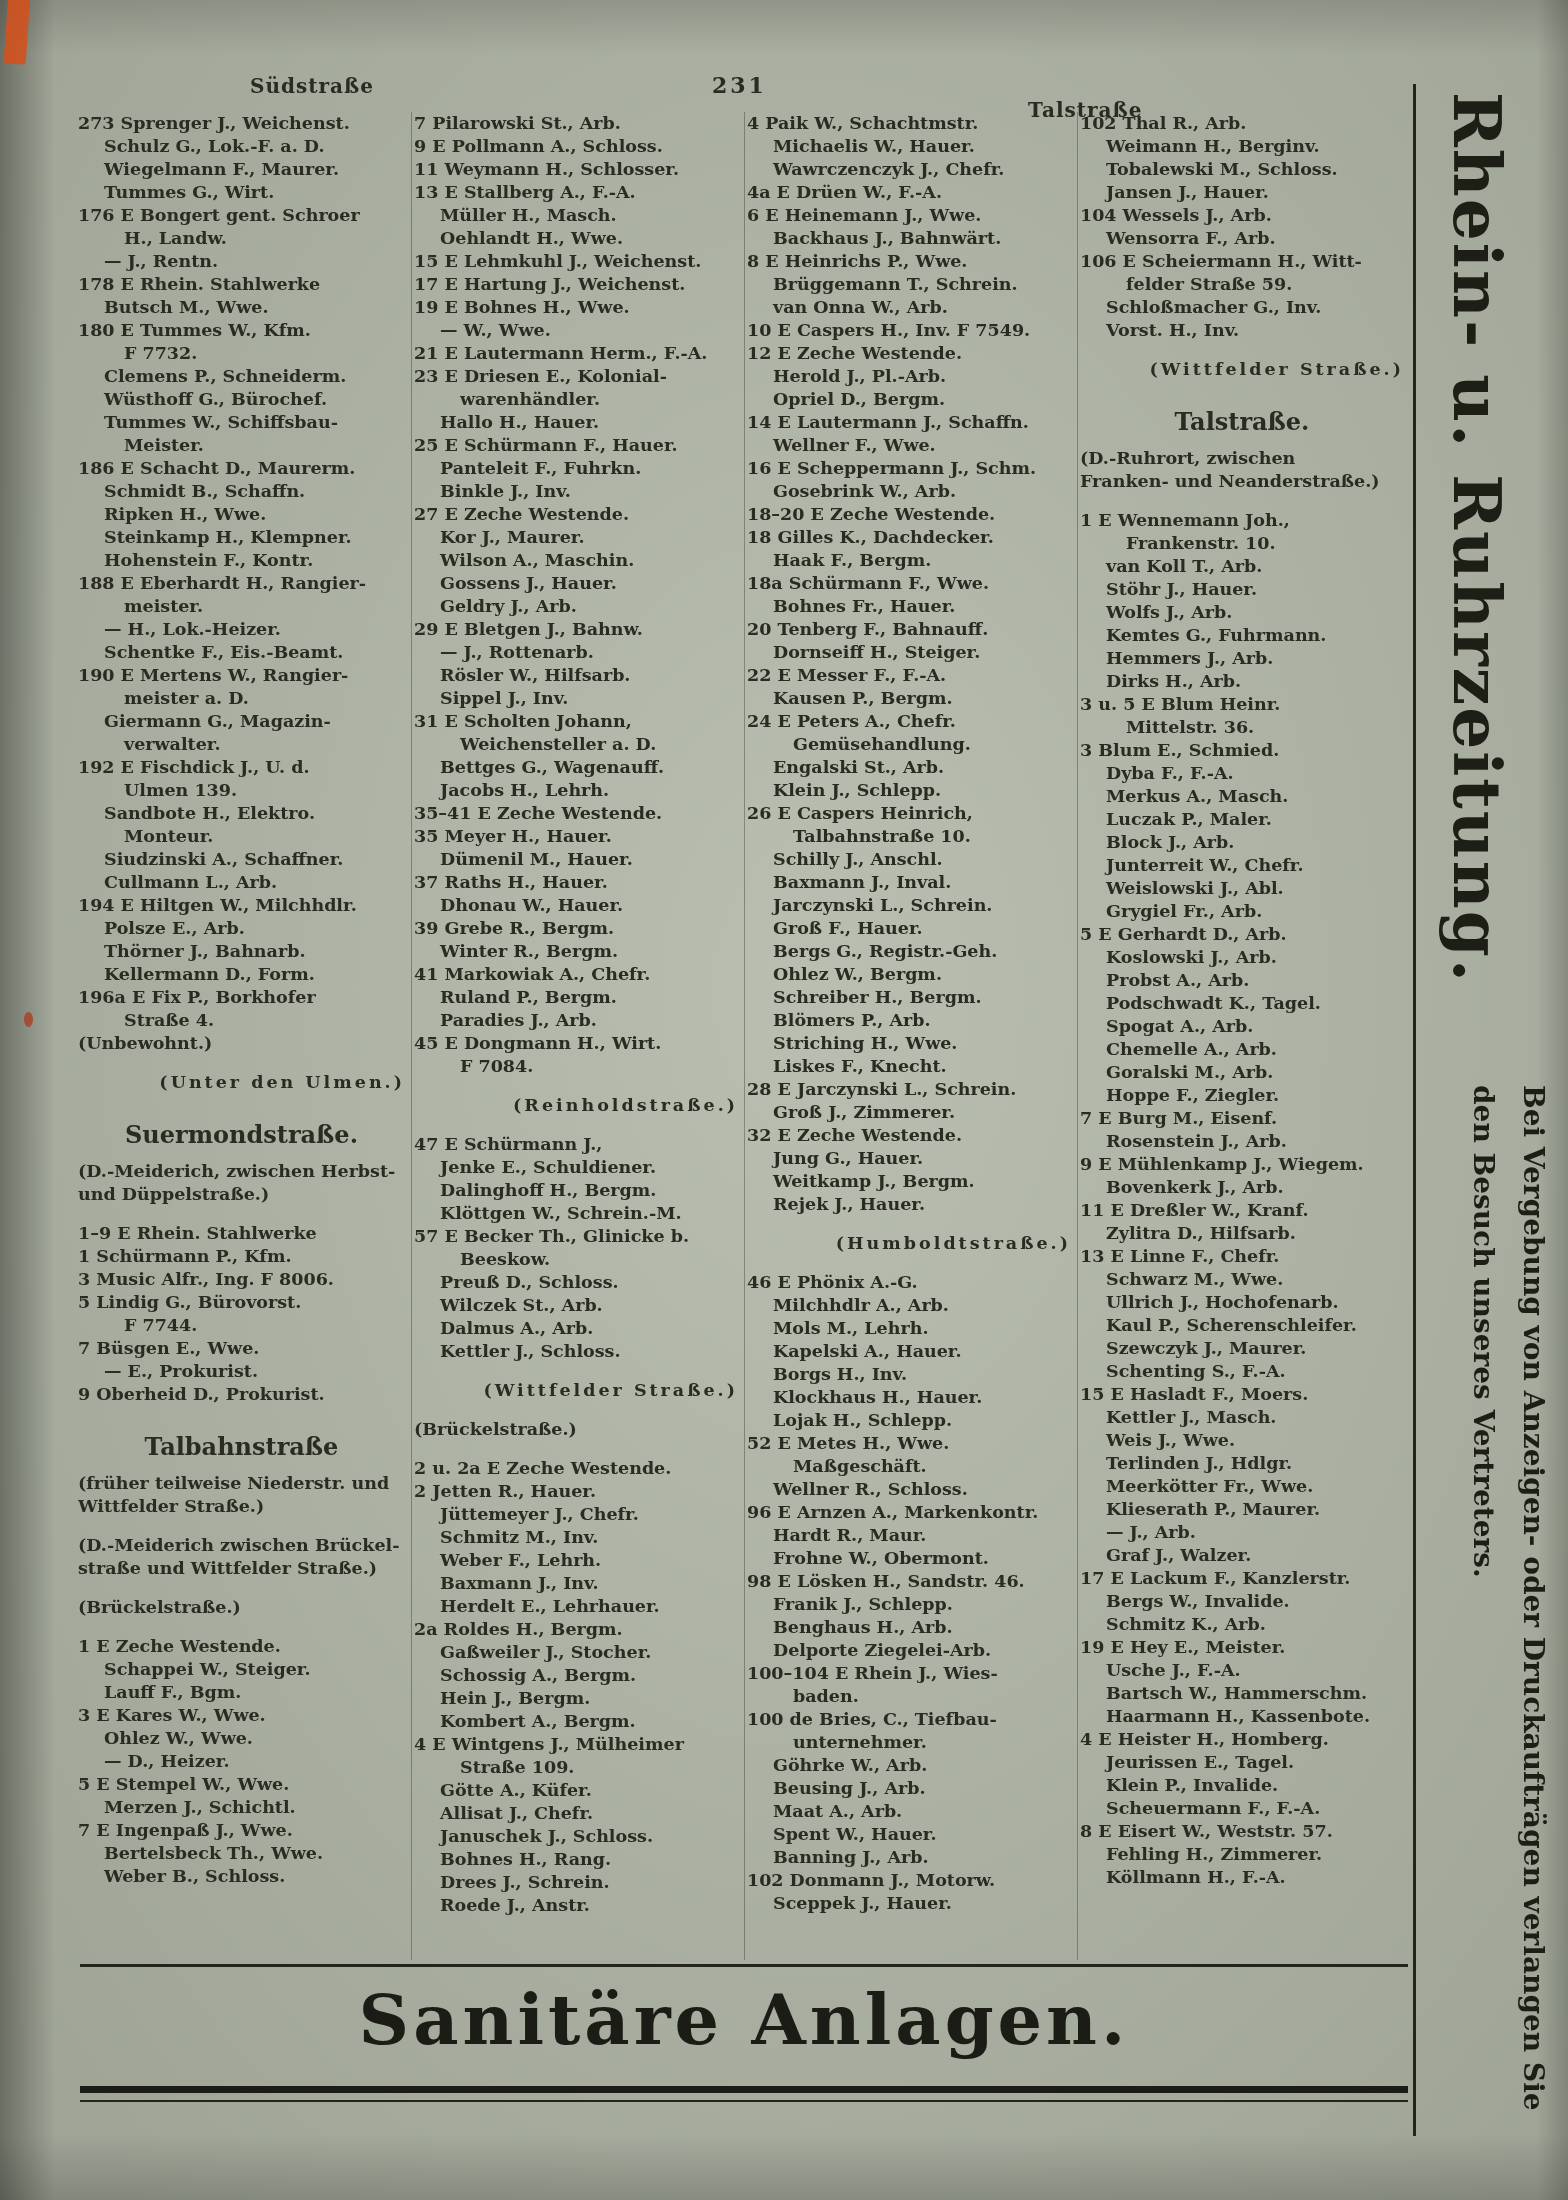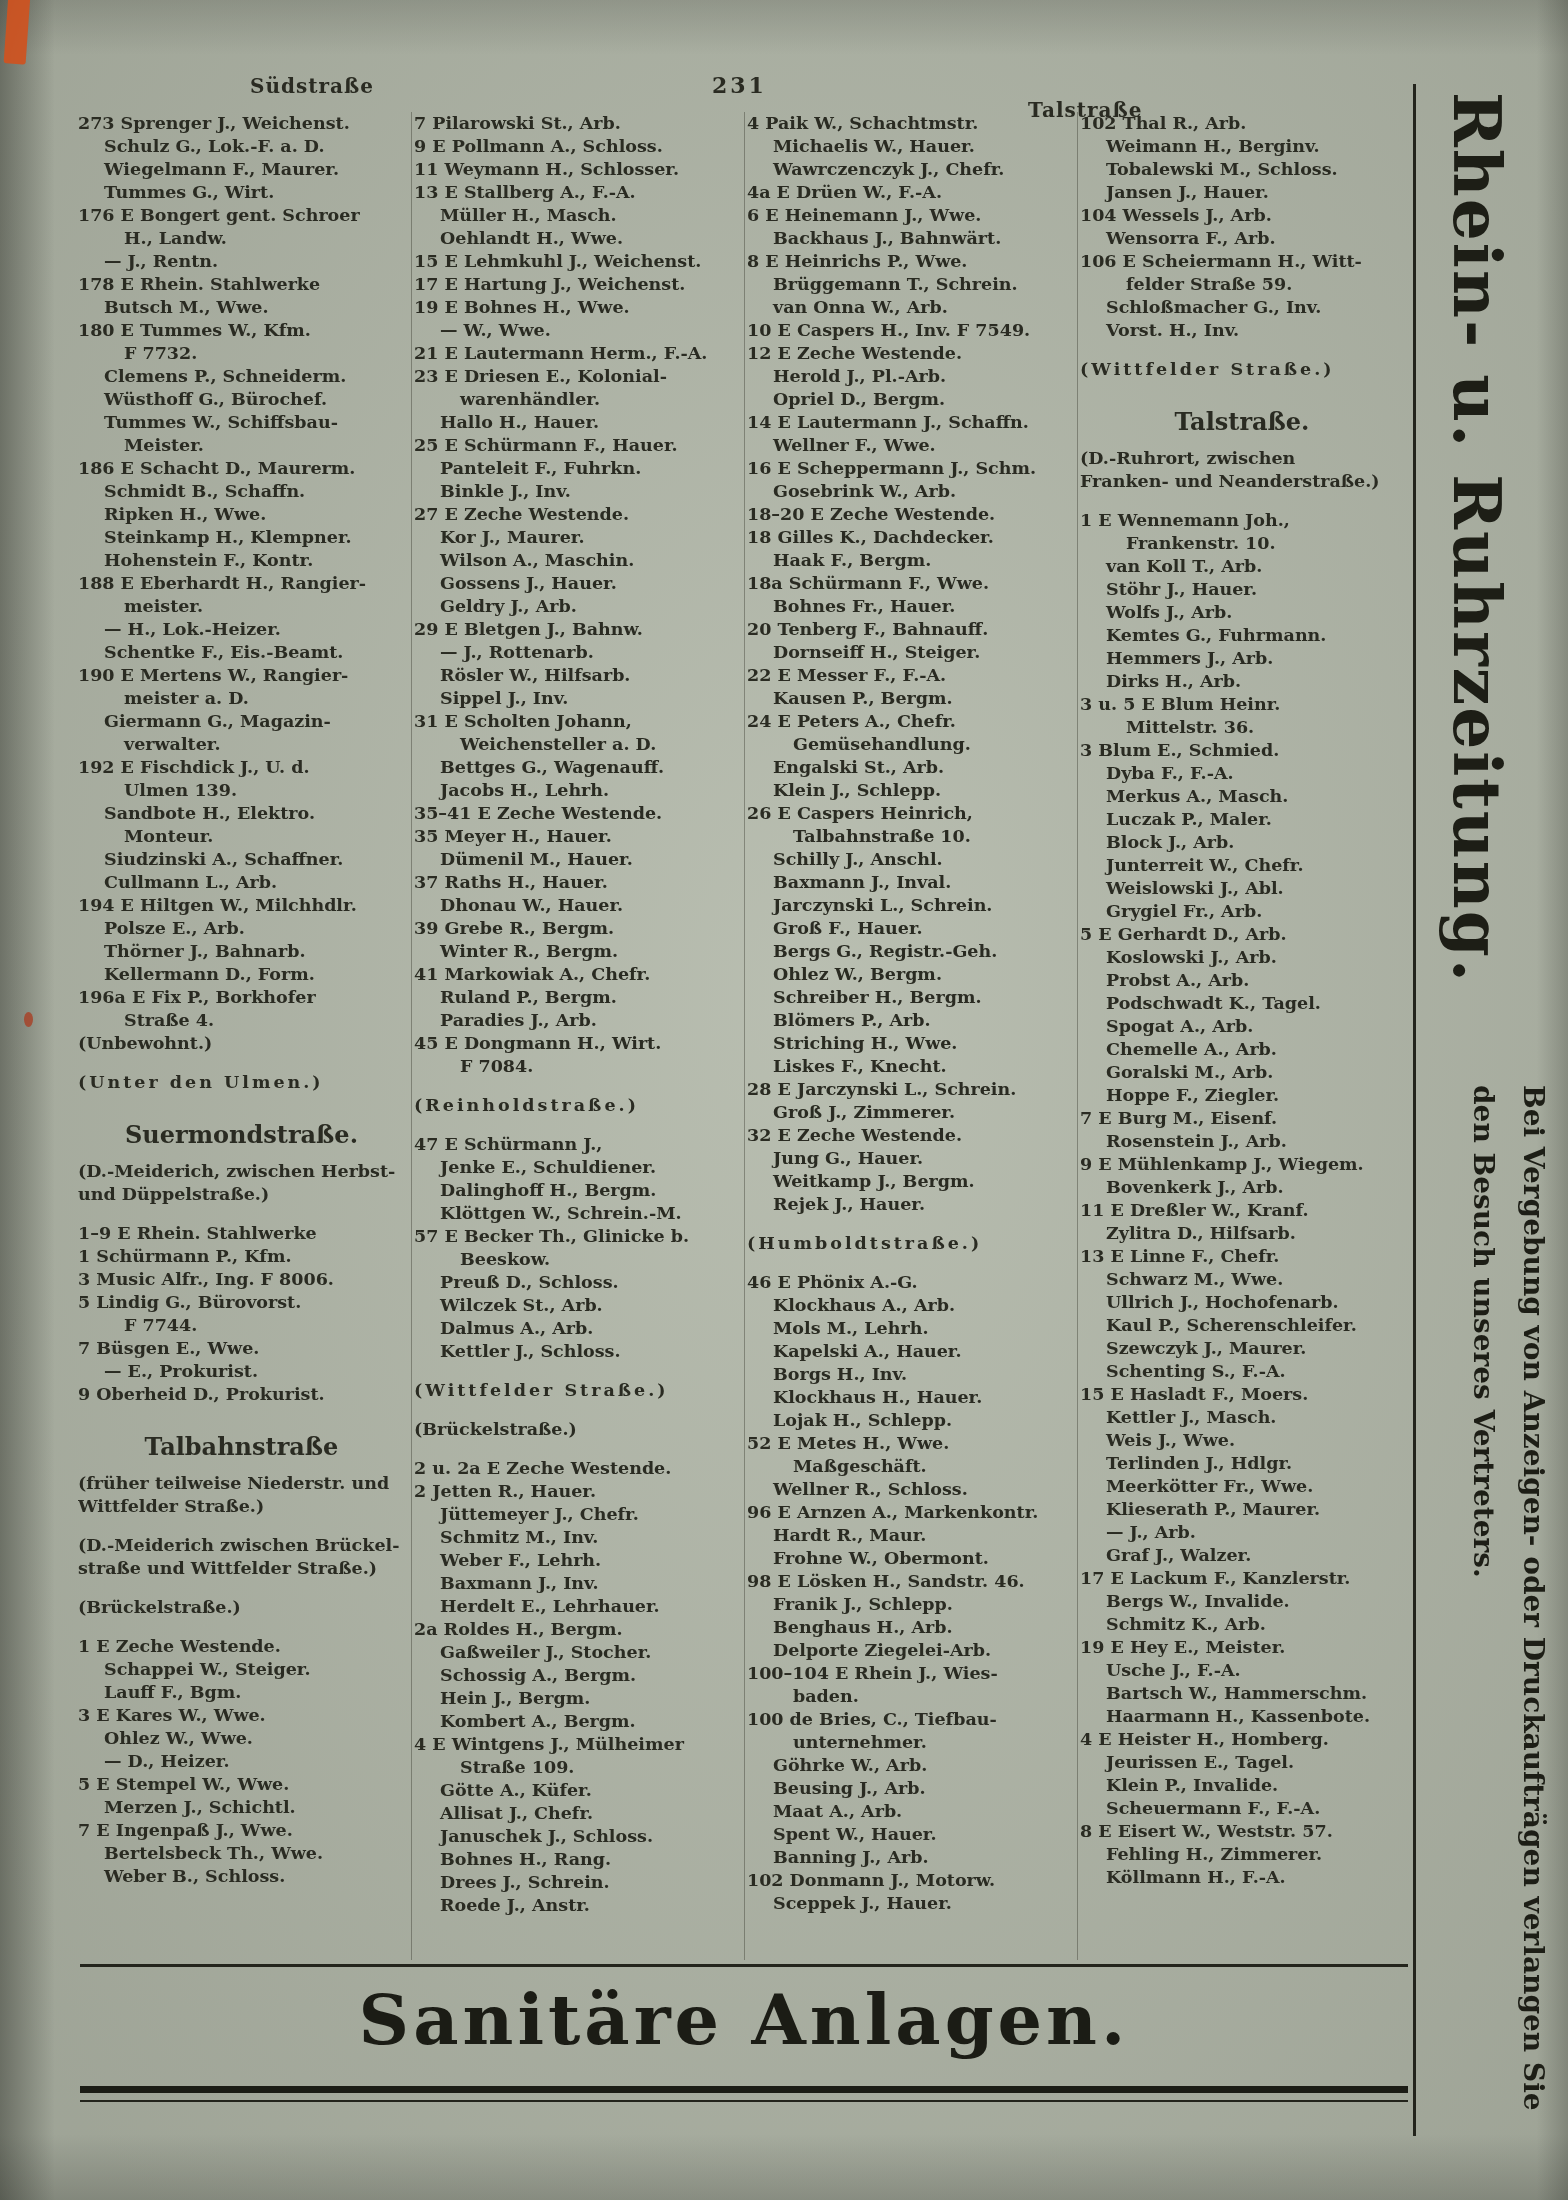--- a/index.html
+++ b/index.html
@@ -51,21 +51,21 @@
     border-left:1px solid rgba(48,48,38,.38);
     padding-left:2px;
   }
   .ln{
     font-size:17.5px;line-height:23px;white-space:nowrap;font-weight:600;
   }
   .s-n{padding-left:0;}
   .s-i{padding-left:26px;}
   .s-w{padding-left:46px;}
   .s-c{padding-left:0;}
-  .s-cw{text-align:left;padding-left:0;letter-spacing:3px;}
+  .s-cw{text-align:right;padding-left:0;letter-spacing:3px;}
   .s-h{text-align:center;font-weight:bold;font-size:24px;line-height:34px;padding:8px 0;}
   .s-b{height:16px;}
   .side-rule{
     position:absolute;left:1413px;top:84px;width:3px;height:2052px;background:var(--rule);
   }
   .ad-title{
     position:absolute;top:92px;left:1438px;height:1010px;
     writing-mode:vertical-rl;white-space:nowrap;
     font-size:66px;font-weight:bold;letter-spacing:2px;color:#1d1e16;
   }
@@ -308,21 +308,21 @@
         <div class="ln s-n">28 E Jarczynski L., Schrein.</div>
         <div class="ln s-i">Groß J., Zimmerer.</div>
         <div class="ln s-n">32 E Zeche Westende.</div>
         <div class="ln s-i">Jung G., Hauer.</div>
         <div class="ln s-i">Weitkamp J., Bergm.</div>
         <div class="ln s-i">Rejek J., Hauer.</div>
         <div class="ln s-b"></div>
         <div class="ln s-cw">(Humboldtstraße.)</div>
         <div class="ln s-b"></div>
         <div class="ln s-n">46 E Phönix A.-G.</div>
-        <div class="ln s-i">Klockhaus A., Arb.</div>
+        <div class="ln s-i">Milchhdlr A., Arb.</div>
         <div class="ln s-i">Mols M., Lehrh.</div>
         <div class="ln s-i">Kapelski A., Hauer.</div>
         <div class="ln s-i">Borgs H., Inv.</div>
         <div class="ln s-i">Klockhaus H., Hauer.</div>
         <div class="ln s-i">Lojak H., Schlepp.</div>
         <div class="ln s-n">52 E Metes H., Wwe.</div>
         <div class="ln s-w">Maßgeschäft.</div>
         <div class="ln s-i">Wellner R., Schloss.</div>
         <div class="ln s-n">96 E Arnzen A., Markenkontr.</div>
         <div class="ln s-i">Hardt R., Maur.</div>

